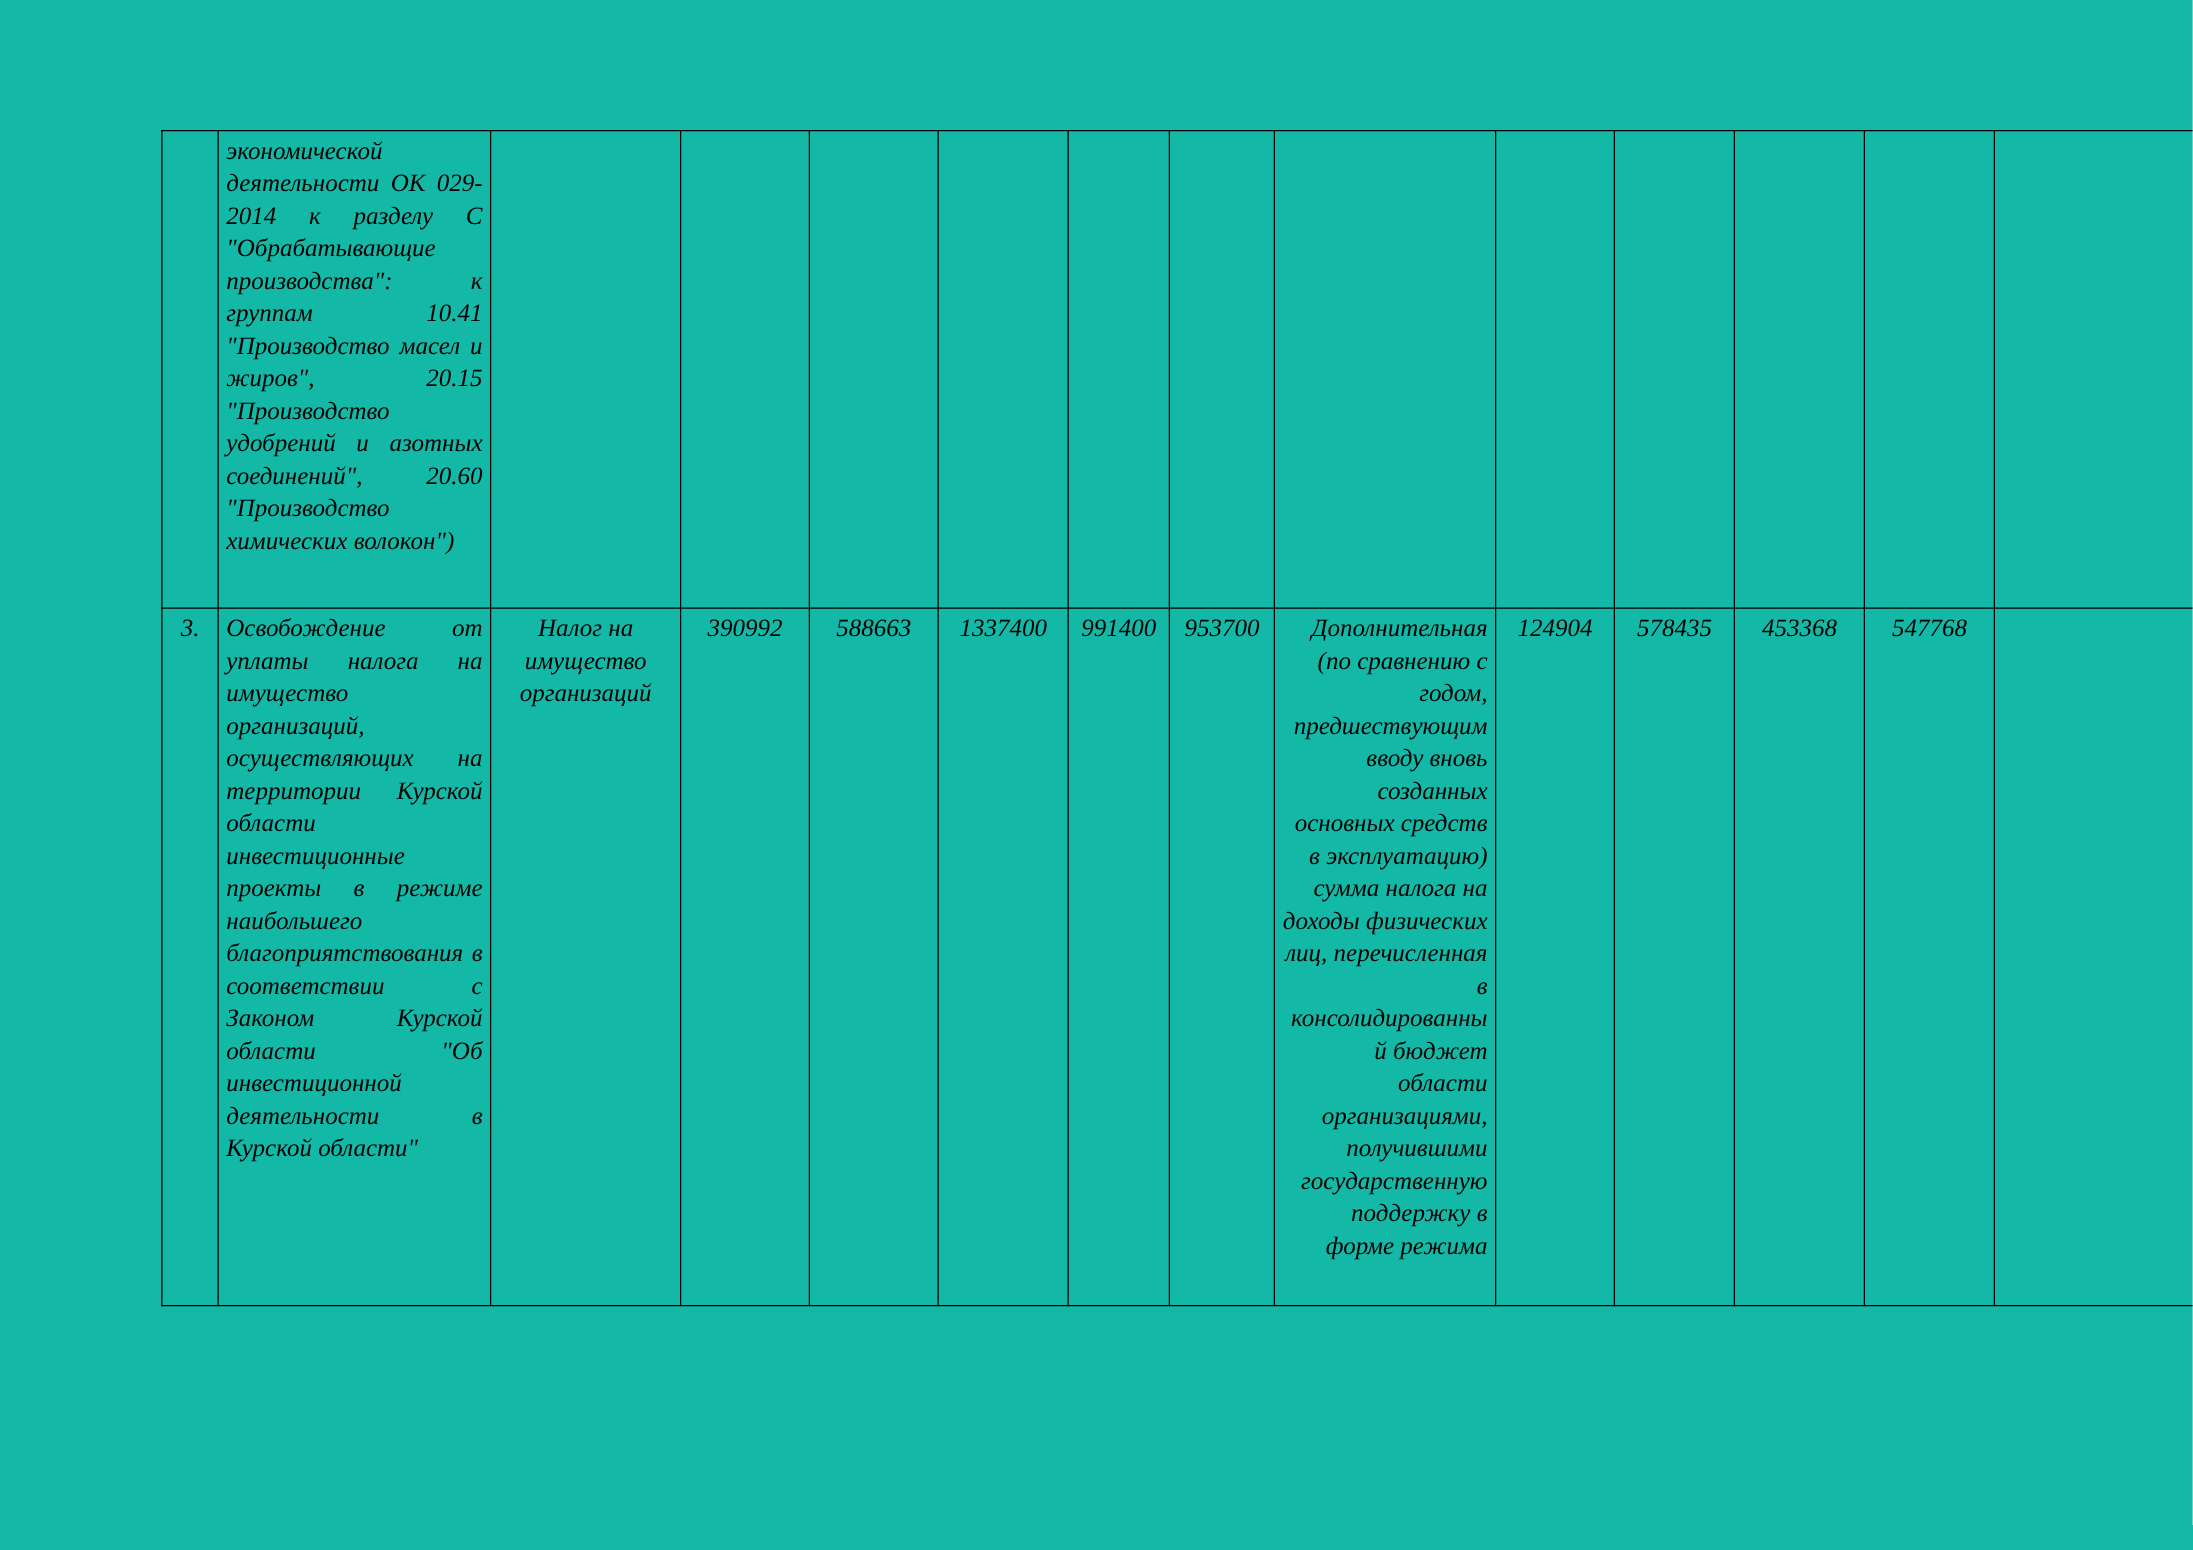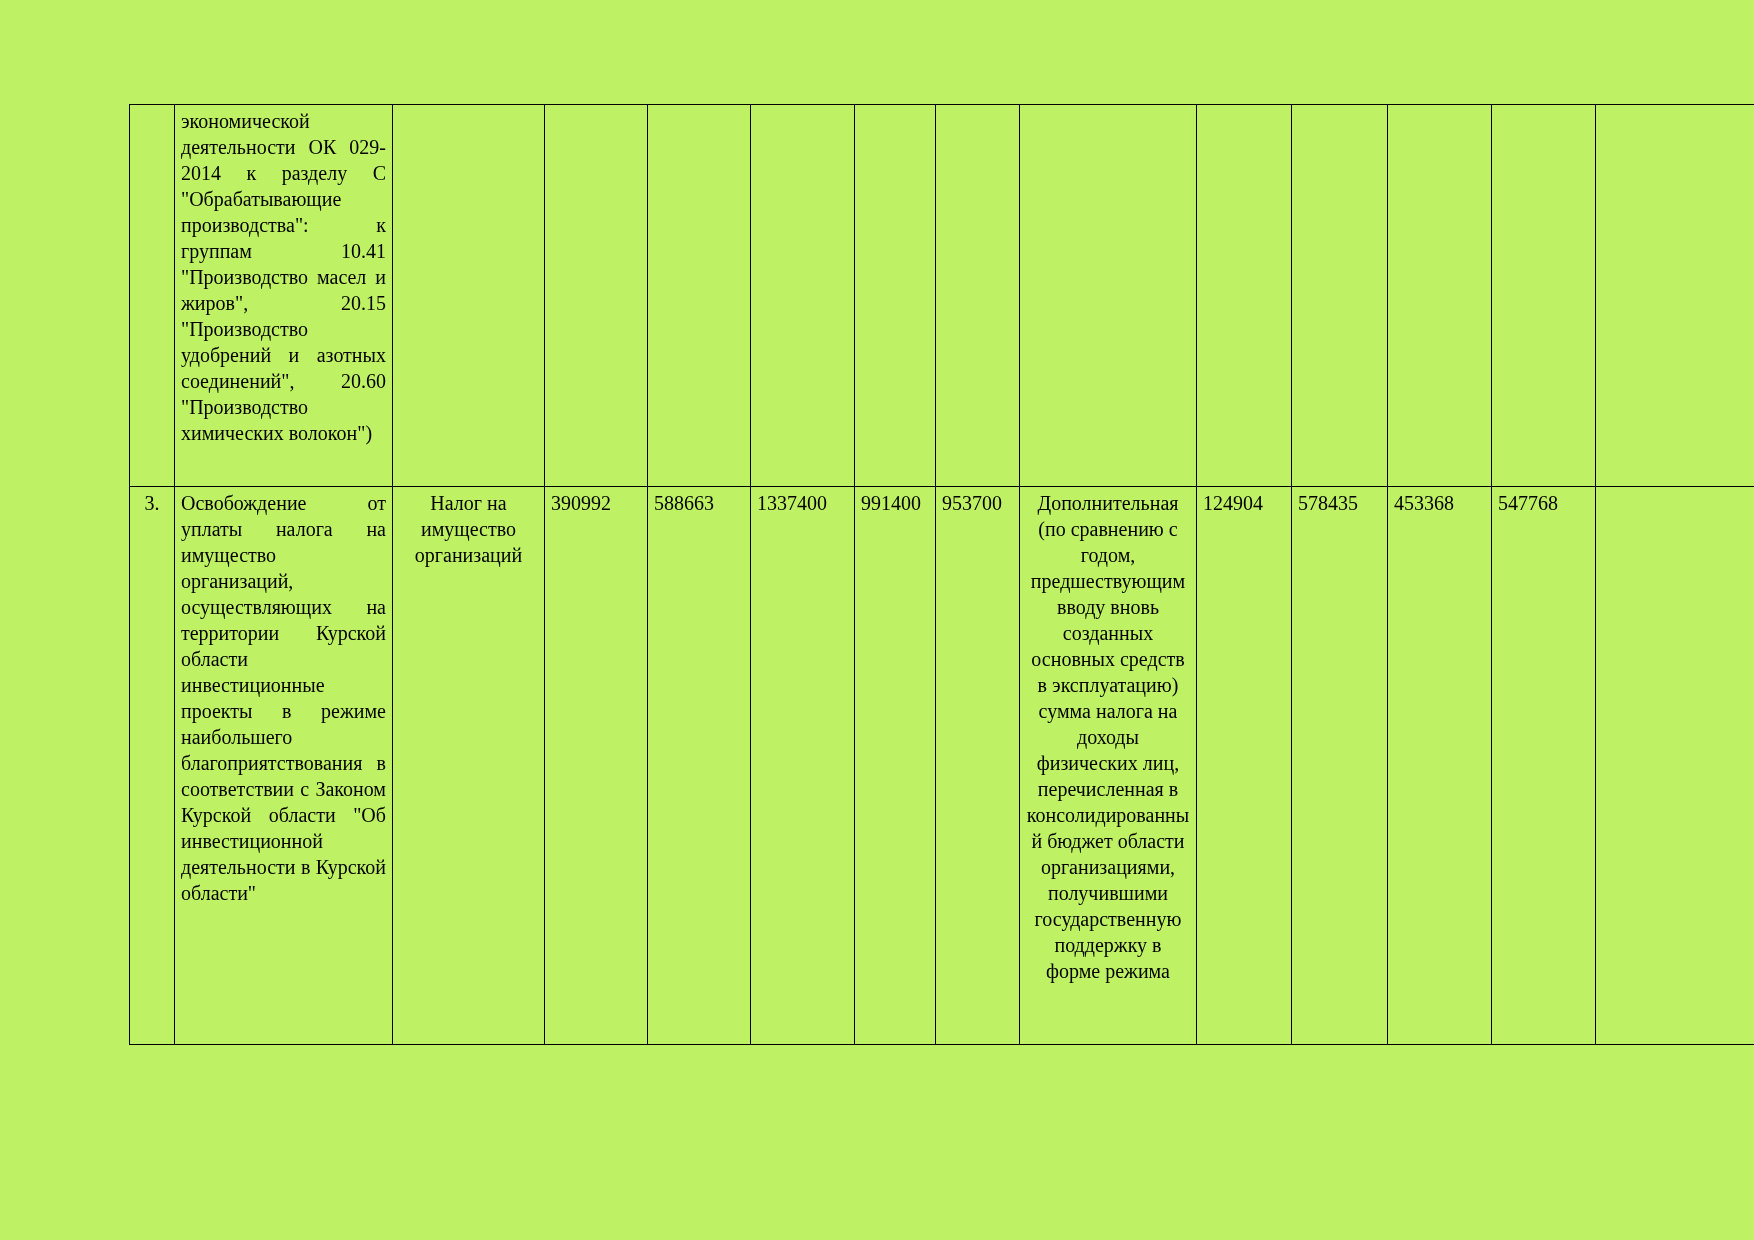--- a/index.html
+++ b/index.html
@@ -14,21 +14,22 @@
     position: relative;
     font-family: "Liberation Serif", "DejaVu Serif", serif;
     color: #000000;
   }
   .page {
     position: absolute;
     left: 0; top: 0;
     width: 1754px;
     height: 1240px;
     overflow: hidden;
-    background: #bef264;
+    background: #14b8a6;
+    font-style: italic;
   }
   table.doc-table {
     position: absolute;
     left: 129px;
     top: 104px;
     border-collapse: collapse;
     table-layout: fixed;
     width: 1630px;
     font-size: 20px;
     line-height: 26px;
@@ -44,25 +45,26 @@
     padding-left: 2px;
     padding-right: 2px;
   }
   td.c-measure {
     text-align: justify;
   }
   td.c-tax {
     text-align: center;
   }
   td.c-val {
+    text-align: center;
     padding-left: 2px;
     padding-right: 2px;
   }
   td.c-effect {
-    text-align: center;
+    text-align: right;
     overflow-wrap: break-word;
     word-wrap: break-word;
     margin-left: 39px;
   }
   tr.row-cont { height: 382px; }
   tr.row-main { height: 558px; }
 </style>
 </head>
 <body>
 

